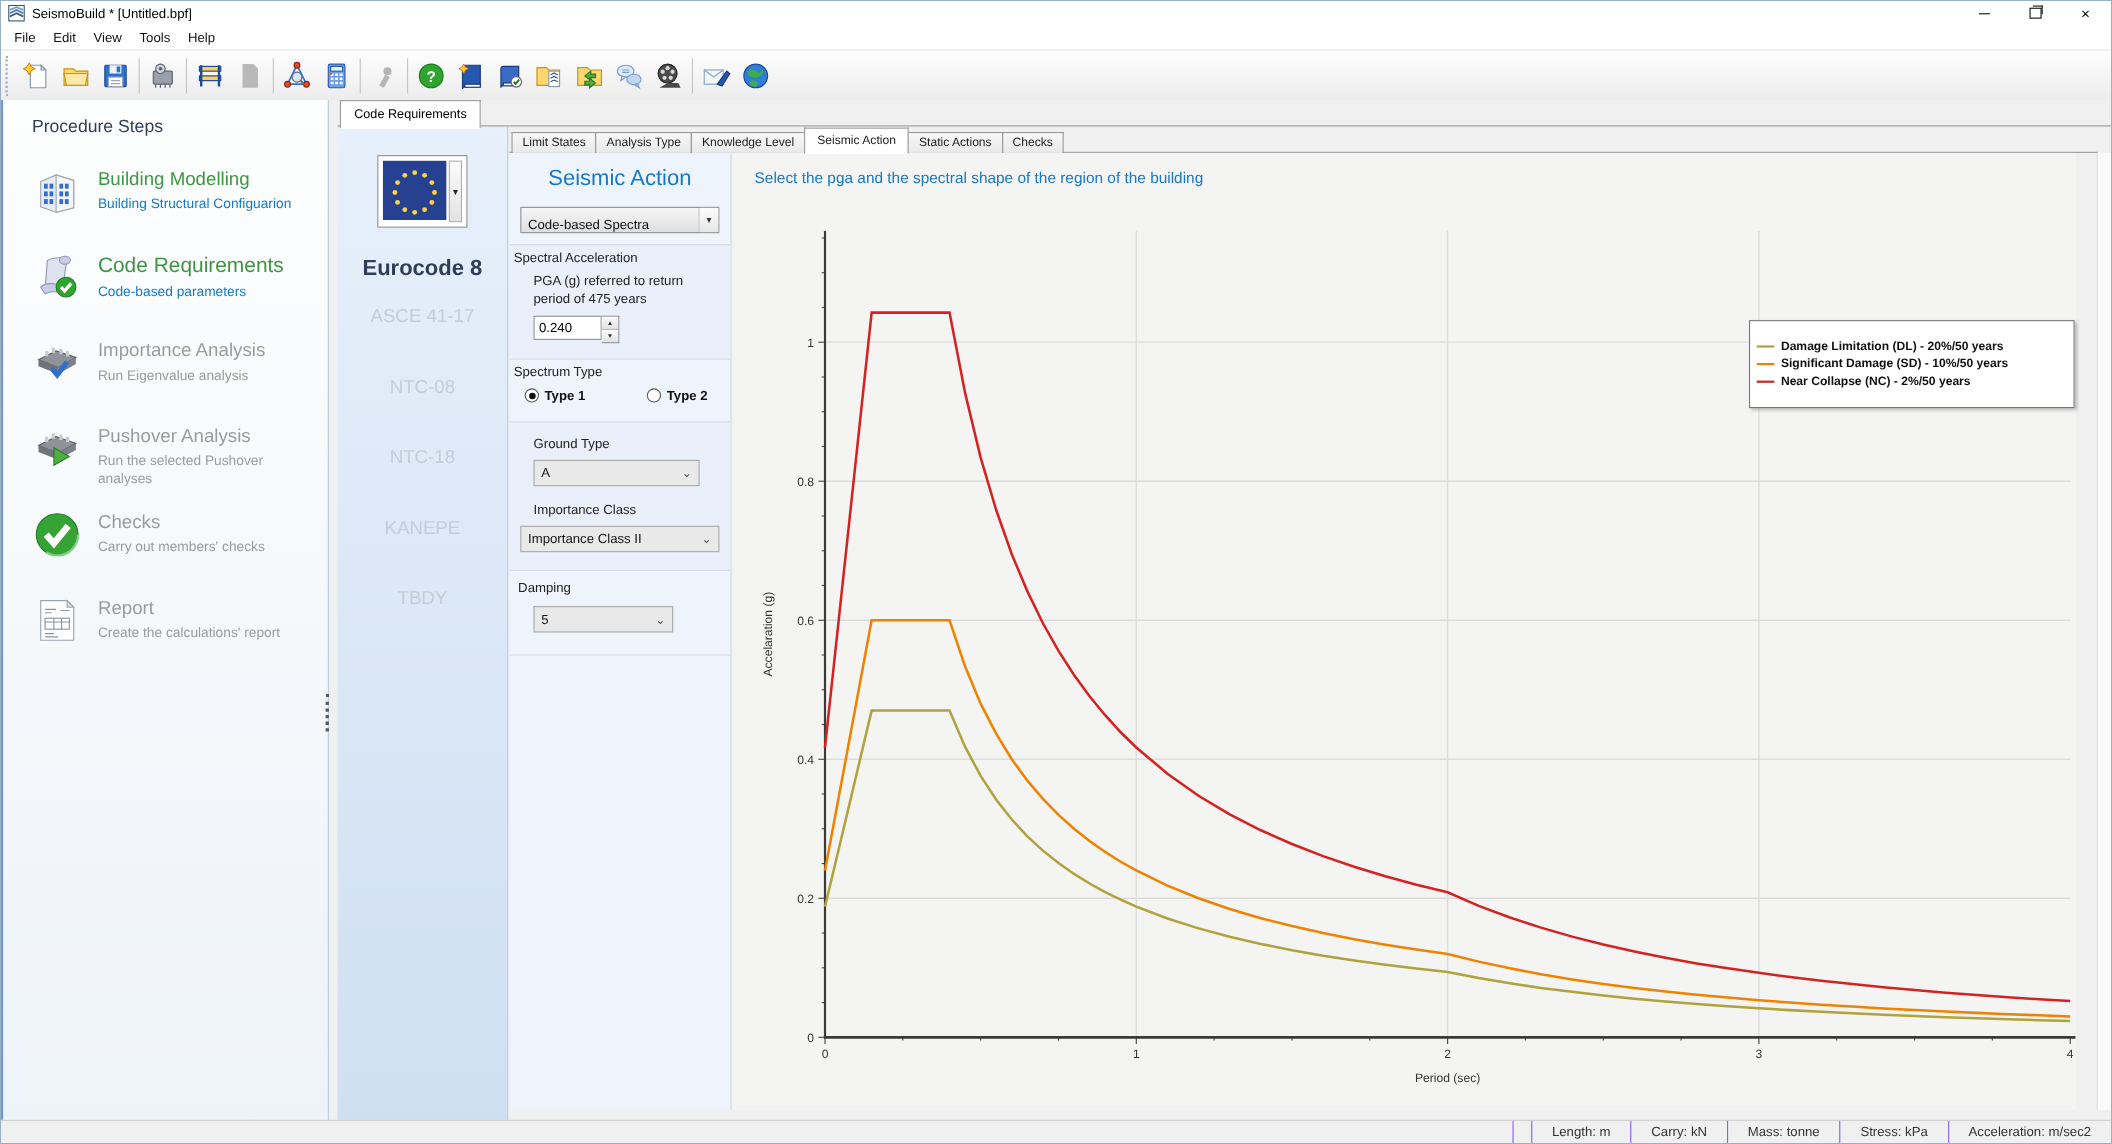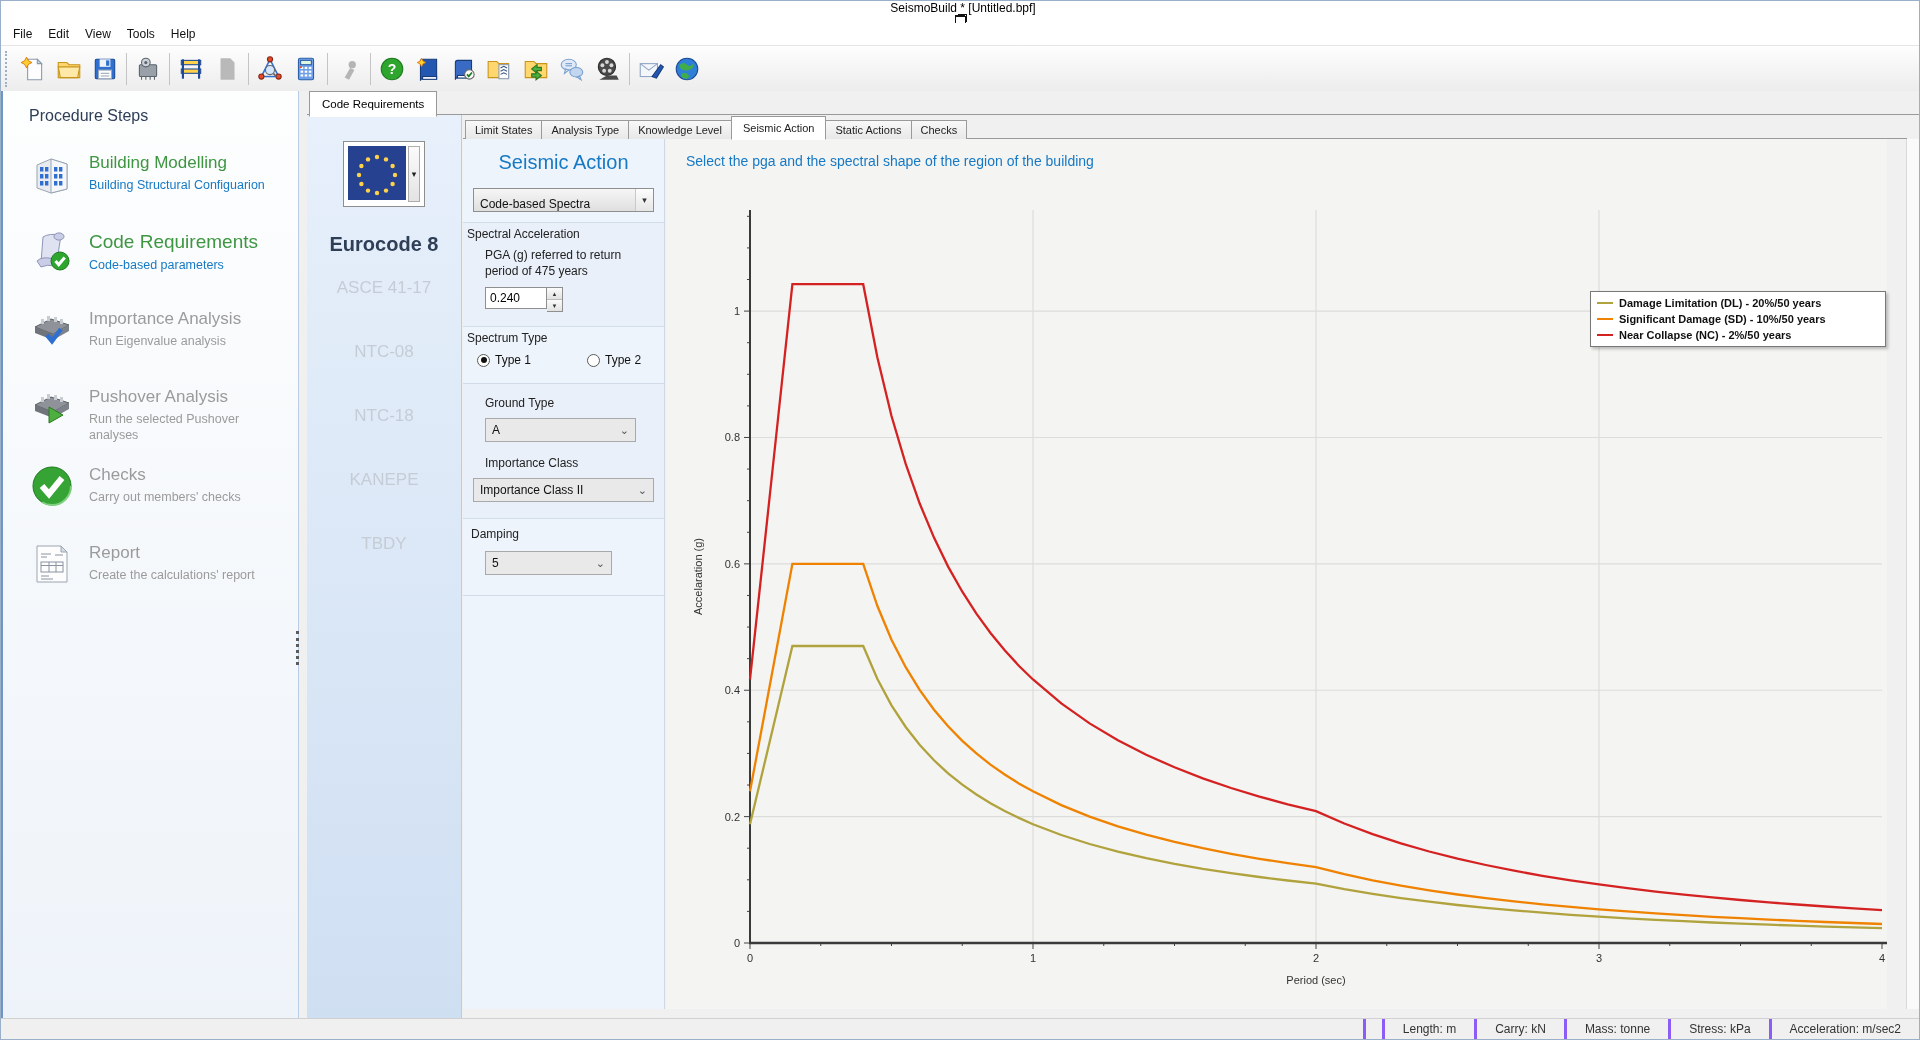--- a/index.html
+++ b/index.html
@@ -1,18 +1,18 @@
 <!DOCTYPE html>
 <html><head>
 <meta charset="utf-8">
 <style>
   html,body{margin:0;padding:0;background:#d8d8d8;font-family:"Liberation Sans",sans-serif;}
   #app{position:relative;width:1920px;height:1040px;background:#fff;overflow:hidden;border:1px solid #9ab0c9;box-sizing:border-box;}
   
-  #titlebar{position:absolute;left:0;top:0;width:100%;height:22px;background:#fff;display:flex;align-items:center;flex-direction:column;}
+  #titlebar{position:absolute;left:0;top:0;width:100%;height:22px;background:#fff;display:flex;align-items:center;}
   #titlebar .appicon{width:16px;height:16px;margin-left:6px;}
   #titlebar .title{font-size:12px;color:#000;margin-left:6px;flex:1;}
   .wctl{width:46px;height:22px;display:flex;align-items:center;justify-content:center;color:#111;}
   .min-glyph{display:inline-block;width:10px;height:1px;background:#111;}
   .restore-glyph{position:relative;display:inline-block;width:9px;height:8px;border:1px solid #111;background:#fff;}
   .restore-glyph:before{content:"";position:absolute;left:2px;top:-3px;width:8px;height:7px;border:1px solid #111;border-bottom:none;border-left:none;}
   .close-glyph{font-size:14px;line-height:14px;color:#111;}
   
   #menubar{position:absolute;left:0;top:22px;width:100%;height:22px;background:#fff;display:flex;align-items:center;}
   .menu-item{font-size:12px;color:#111;padding:3px 8px;}
@@ -63,35 +63,35 @@
   .flat-combo .chev{font-size:11px;color:#555;margin-right:6px;}
   .fsection{border-top:1px solid #d2dce9;}
   .fsection .slabel{font-size:12px;color:#222;margin:4px 0 6px 4px;}
   .pga-label{font-size:12px;color:#222;margin:2px 0 8px 22px;line-height:1.35;max-width:150px;}
   .spin{display:flex;margin-left:22px;}
   .spin input{width:52px;height:20px;border:1px solid #8f8f8f;font-size:12px;font-family:"Liberation Sans",sans-serif;padding:0 4px;}
   .spinbtns{display:flex;flex-direction:column;border:1px solid #8f8f8f;border-left:none;}
   .spinbtns span{width:15px;height:11px;background:linear-gradient(#fbfbfb,#e2e2e2);display:flex;align-items:center;justify-content:center;font-size:6px;color:#333;}
   .spinbtns span:first-child{border-bottom:1px solid #bbb;}
   .radiorow{display:flex;gap:56px;margin:8px 0 10px 14px;}
-  .radio{display:flex;align-items:center;gap:5px;font-size:12px;color:#111;}
+  .radio{display:flex;align-items:flex-start;gap:5px;font-size:12px;color:#111;font-weight:bold;}
   .rdot{width:13px;height:13px;border-radius:50%;border:1px solid #5a5a5a;background:#fff;position:relative;box-sizing:border-box;}
   .rdot.sel:after{content:"";position:absolute;left:2.5px;top:2.5px;width:6px;height:6px;border-radius:50%;background:#111;}
   
   #chartreg{position:absolute;left:663px;top:48px;width:1221px;height:870px;background:#f4f4f2;}
   #instruction{position:absolute;left:20px;top:14px;font-size:14px;color:#1779c4;}
   #spectra-svg{position:absolute;left:0;top:0;}
-  #legend{position:absolute;left:924px;top:152px;width:296px;background:#fff;border:1px solid #787878;box-shadow:2px 2px 3px rgba(0,0,0,0.25);padding:3px 6px;box-sizing:border-box;text-align:center;}
+  #legend{position:absolute;left:924px;top:152px;width:296px;background:#fff;border:1px solid #787878;box-shadow:2px 2px 3px rgba(0,0,0,0.25);padding:15px 6px;box-sizing:border-box;text-align:center;}
   .lrow{display:flex;align-items:center;height:16px;}
   .legend-swatch{display:inline-block;width:16px;height:2.5px;margin-right:6px;flex:0 0 16px;}
   .llabel{font-size:11px;font-weight:bold;color:#101010;white-space:nowrap;}
   #rightstrip{position:absolute;right:0;top:48px;width:12px;height:870px;background:#fafafa;border-left:1px solid #d9d9d9;}
   
   #statusbar{position:absolute;left:0;bottom:0;width:100%;height:20px;background:#f0f0f0;border-top:1px solid #d0d0d0;display:flex;align-items:stretch;justify-content:flex-end;font-size:12px;color:#333;}
-  .scell{display:flex;align-items:center;padding:0 18px;border-left:3px solid #8b5cf6;}
+  .scell{display:flex;align-items:center;padding:0 18px;border-left:1px solid #8b5cf6;}
   .scell.spacer{width:16px;padding:0;}
 </style>
 </head>
 <body>
 
 <div id="app">
 
   <div id="titlebar">
     <svg class="appicon" viewBox="0 0 16 16">
       <rect x="1" y="1" width="14" height="14" fill="#fff" stroke="#33527e"></rect>

